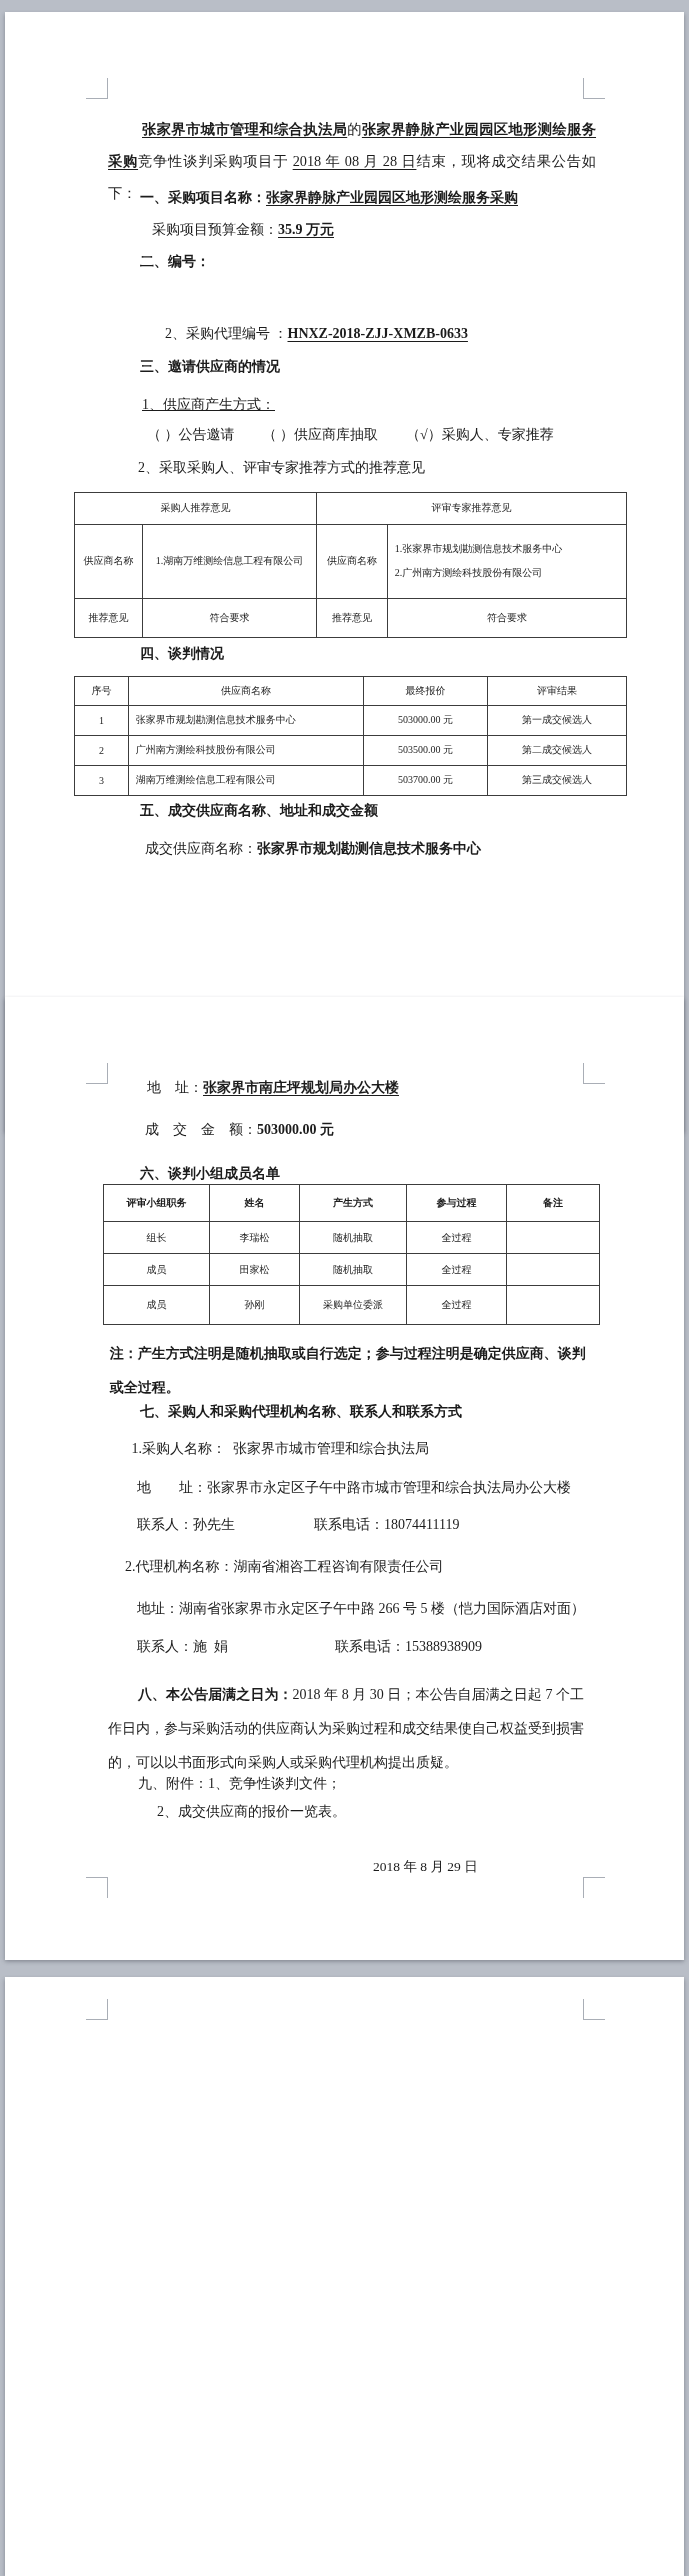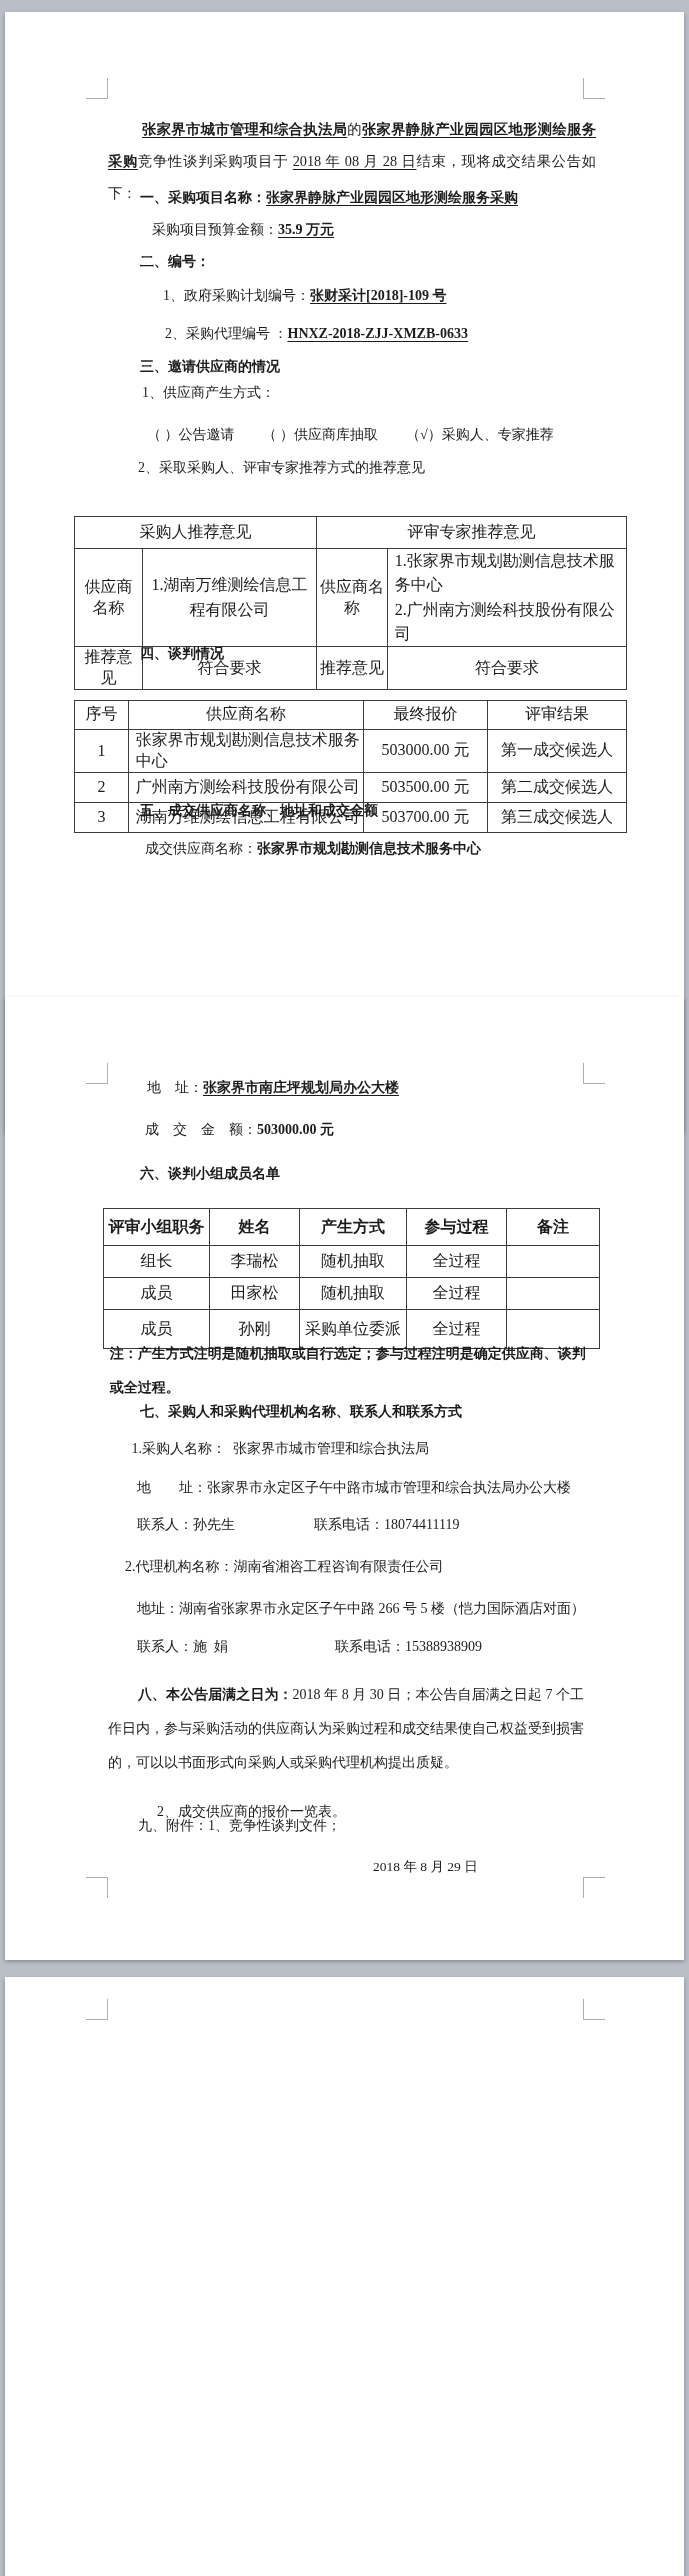--- a/index.html
+++ b/index.html
@@ -32,21 +32,21 @@
   }
   .wrap{white-space:pre-wrap;text-align:justify;}
   .b{font-weight:700;}
   .u{text-decoration:underline;text-underline-offset:3.4px;}
   .intro{
     top:101px;width:488px;font-size:14.3px;line-height:32px;
     text-indent:34px;white-space:pre-wrap;text-align:justify;
   }
   
   table{border-collapse:collapse;position:absolute;table-layout:fixed;
-        font-size:16px;color:#1c1c1c;margin-top:24px;}
+        font-size:10px;color:#1c1c1c;}
   table{border:1.7px solid #333;}
   td,th{border:0.8px solid #3c3c3c;font-weight:400;padding:0 1.7px;
         text-align:center;vertical-align:middle;overflow:hidden;}
   #table1{top:480px;left:69px;width:552px;}
   #table2{top:664px;left:69px;width:552px;}
   #table3{top:187px;left:98px;width:496px;}
   #table3 th{font-weight:700;}
   .tv{line-height:24.4px;}
   .cell-left{text-align:left;padding-left:6.7px;}
   .c1{display:inline-block;min-width:177px;}
@@ -65,27 +65,26 @@
   <div class="mk mk-br bot right"></div>
 
   <div class="ln intro"><span class="b u">张家界市城市管理和综合执法局</span><span>的</span><span class="b u">张家界静脉产业园园区地形测绘服务采购</span><span>竞争性谈判采购项目于 </span><span class="u">2018 年 08 月 28 日</span><span>结束，现将成交结果公告如下：</span></div>
 
   <div class="ln" style="top:177px;padding-left:32px;"><span class="b">一、采购项目名称：</span><span class="b u">张家界静脉产业园园区地形测绘服务采购</span></div>
 
   <div class="ln" style="top:209px;padding-left:44px;"><span>采购项目预算金额：</span><span class="b u">35.9 万元</span></div>
 
   <div class="ln b" style="top:241px;padding-left:32px;">二、编号：</div>
 
-  <div class="ln" style="top:275px;padding-left:55px;"><span>1、政府采购计划编号：</span><span class="b u">张财采计[2018]-109 号</span></div>
 
   <div class="ln" style="top:313px;padding-left:57px;"><span>2、采购代理编号 ：</span><span class="b u">HNXZ-2018-ZJJ-XMZB-0633</span></div>
 
   <div class="ln b" style="top:346px;padding-left:32px;">三、邀请供应商的情况</div>
 
-  <div class="ln" style="top:372px;padding-left:34px;">1、供应商产生方式：</div>
+  <div class="ln" style="top:384px;padding-left:34px;text-decoration:underline;">1、供应商产生方式：</div>
 
   <div class="ln" style="top:414px;padding-left:39px;">（ ）公告邀请　　（ ）供应商库抽取　　（√）采购人、专家推荐</div>
 
   <div class="ln" style="top:447px;padding-left:30px;">2、采取采购人、评审专家推荐方式的推荐意见</div>
 
   <table id="table1">
     <colgroup>
         <col style="width:68px">
         <col style="width:174px">
         <col style="width:71px">
@@ -219,21 +218,21 @@
   <div class="ln" style="top:519px;padding-left:29px;"><span class="c1">联系人：孙先生</span><span>联系电话：18074411119</span></div>
 
   <div class="ln" style="top:561px;padding-left:17px;">2.代理机构名称：湖南省湘咨工程咨询有限责任公司</div>
 
   <div class="ln" style="top:603px;padding-left:29px;">地址：湖南省张家界市永定区子午中路 266 号 5 楼（恺力国际酒店对面）</div>
 
   <div class="ln" style="top:641px;padding-left:29px;"><span class="c1w">联系人：施  娟</span><span>联系电话：15388938909</span></div>
 
   <div class="ln wrap s8"><span class="b">八、本公告届满之日为：</span><span>2018 年 8 月 30 日；本公告自届满之日起 7 个工作日内，参与采购活动的供应商认为采购过程和成交结果使自己权益受到损害的，可以以书面形式向采购人或采购代理机构提出质疑。</span></div>
 
-  <div class="ln" style="top:820px;padding-left:30px;">九、附件：1、竞争性谈判文件；</div>
+  <div class="ln" style="top:778px;padding-left:30px;">九、附件：1、竞争性谈判文件；</div>
 
   <div class="ln" style="top:806px;padding-left:49px;">2、成交供应商的报价一览表。</div>
 
   <div class="ln date">2018 年 8 月 29 日</div>
 </div>
 
 <div class="page" id="page3">
   <div class="mk mk-tl top left"></div>
   <div class="mk mk-tr top right"></div>
 </div>

